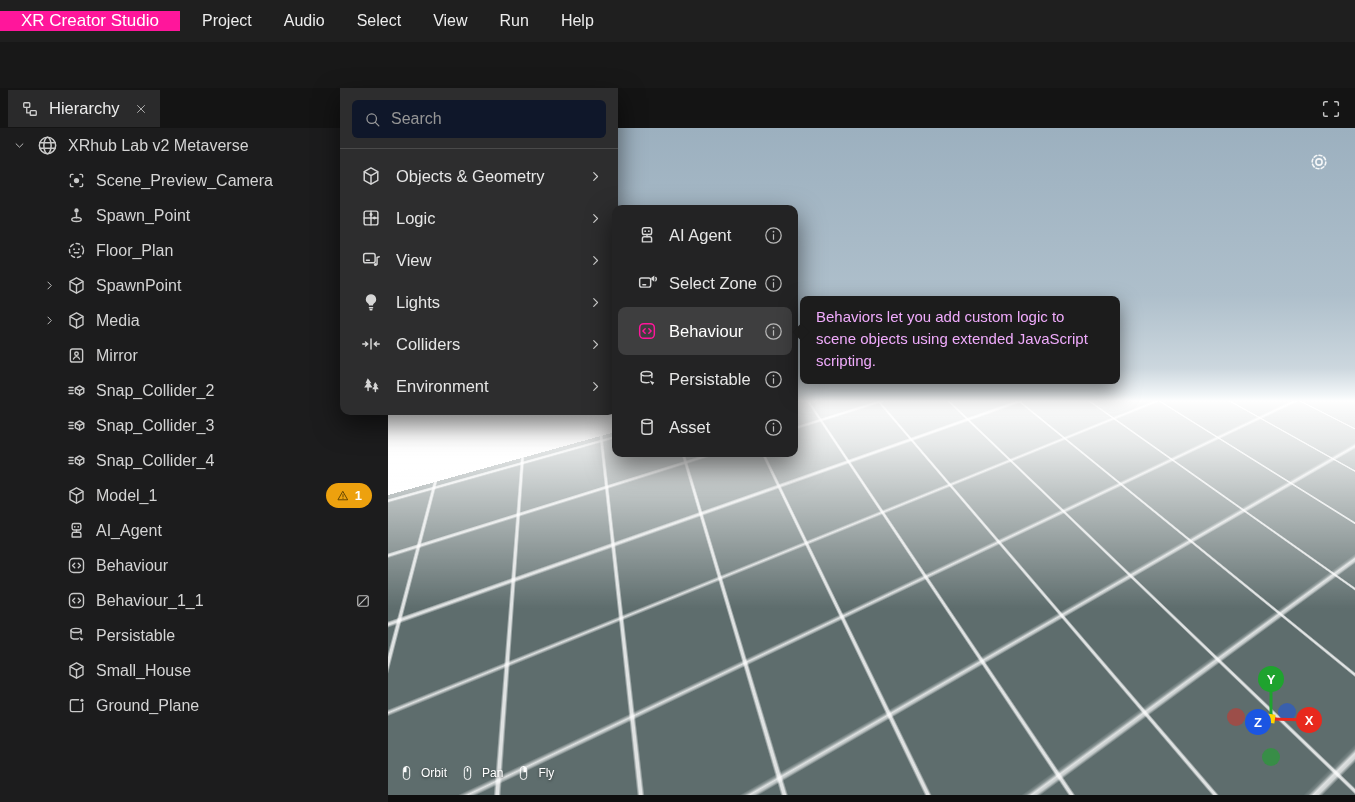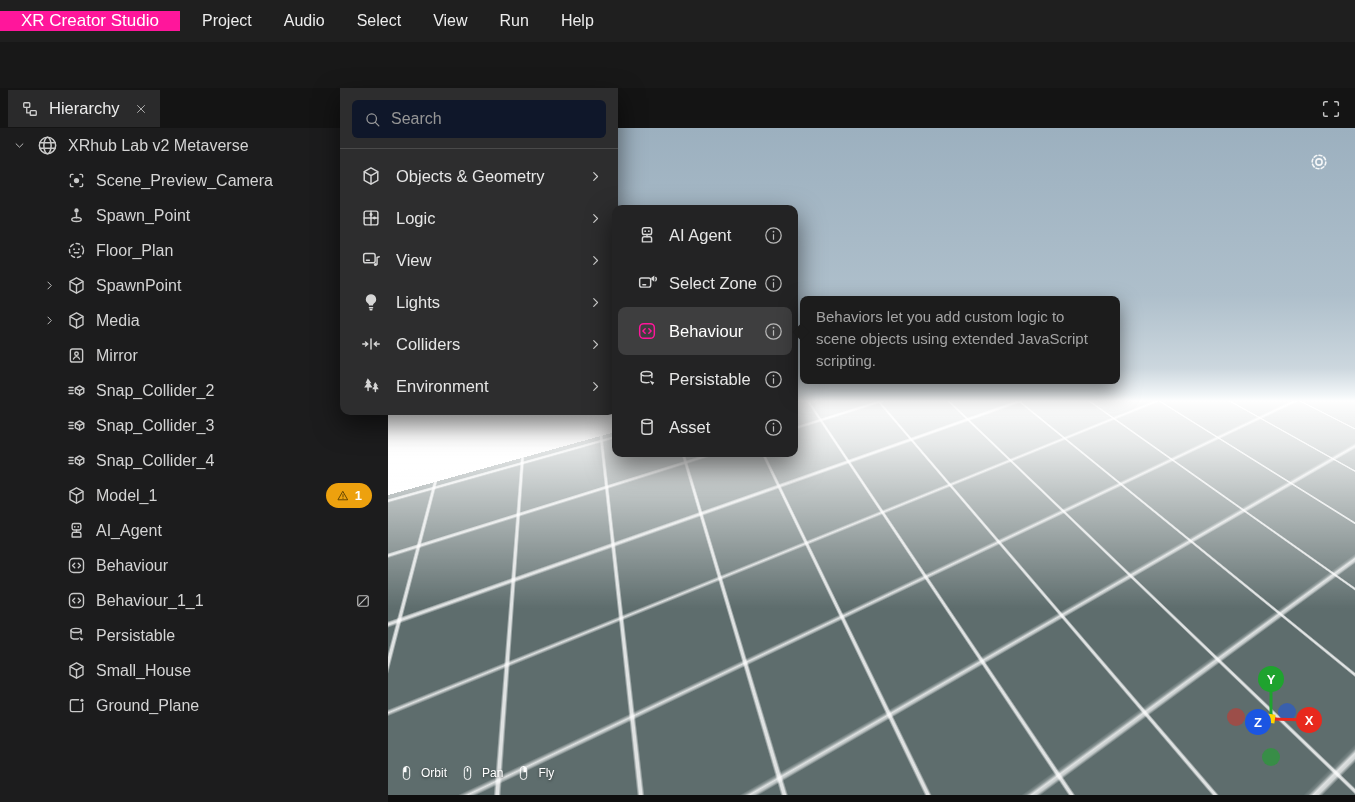--- a/index.html
+++ b/index.html
@@ -107,21 +107,21 @@
   .sm-row svg.obj { width:22px; height:22px; min-width:22px; color:#d6d6d6; margin-right:11px; }
   .sm-row .lbl { color:#e6e6e6; font-size:16.5px; white-space:nowrap; }
   .sm-row svg.info { width:21px; height:21px; color:#b9b9b9; margin-left:auto; }
   .sm-row svg.info * { stroke-width:1.4; }
   .sm-row.active { background:#3e3e3f; }
   .sm-row.active svg.obj { color:var(--accent,#ff169b); }
   .sm-row.active .lbl { color:#ffffff; }
 
   
   .tooltip { position:absolute; left:800px; top:296px; width:320px; background:#1c1c1c; border-radius:8px;
-    box-shadow:0 8px 20px rgba(0,0,0,.5); padding:10px 16px 12px; z-index:22; color:#a3a3a3; font-size:15px; line-height:1.47; }
+    box-shadow:0 8px 20px rgba(0,0,0,.5); padding:10px 16px 12px; z-index:22; color:#f0abfc; font-size:15px; line-height:1.47; }
   .tooltip-arrow { position:absolute; left:-5px; top:30px; width:12px; height:12px; background:#1c1c1c; transform:rotate(45deg); }
 </style>
 </head>
 <body>
 
 <div class="app">
 
   <div class="menubar">
     <div class="logo">XR Creator Studio</div>
     <div class="menu-items" id="menubar-items">

